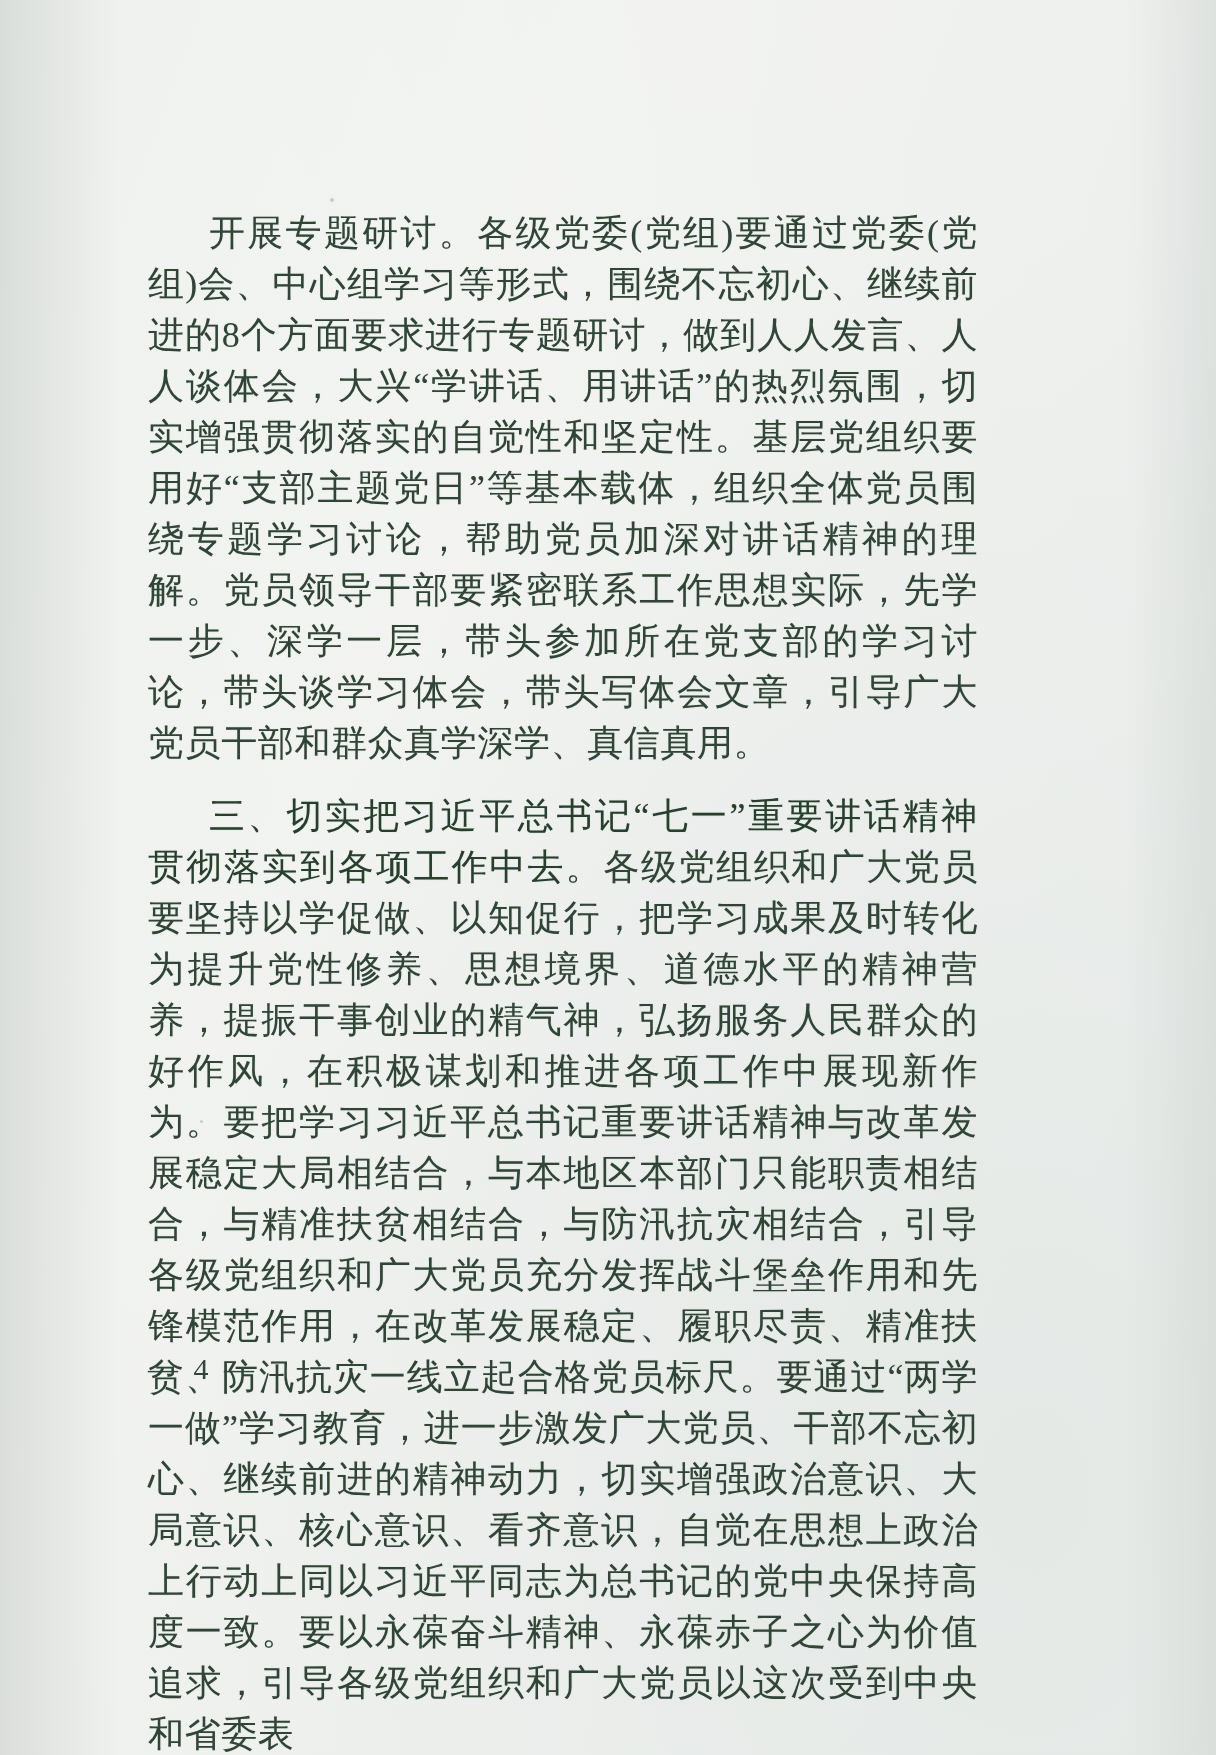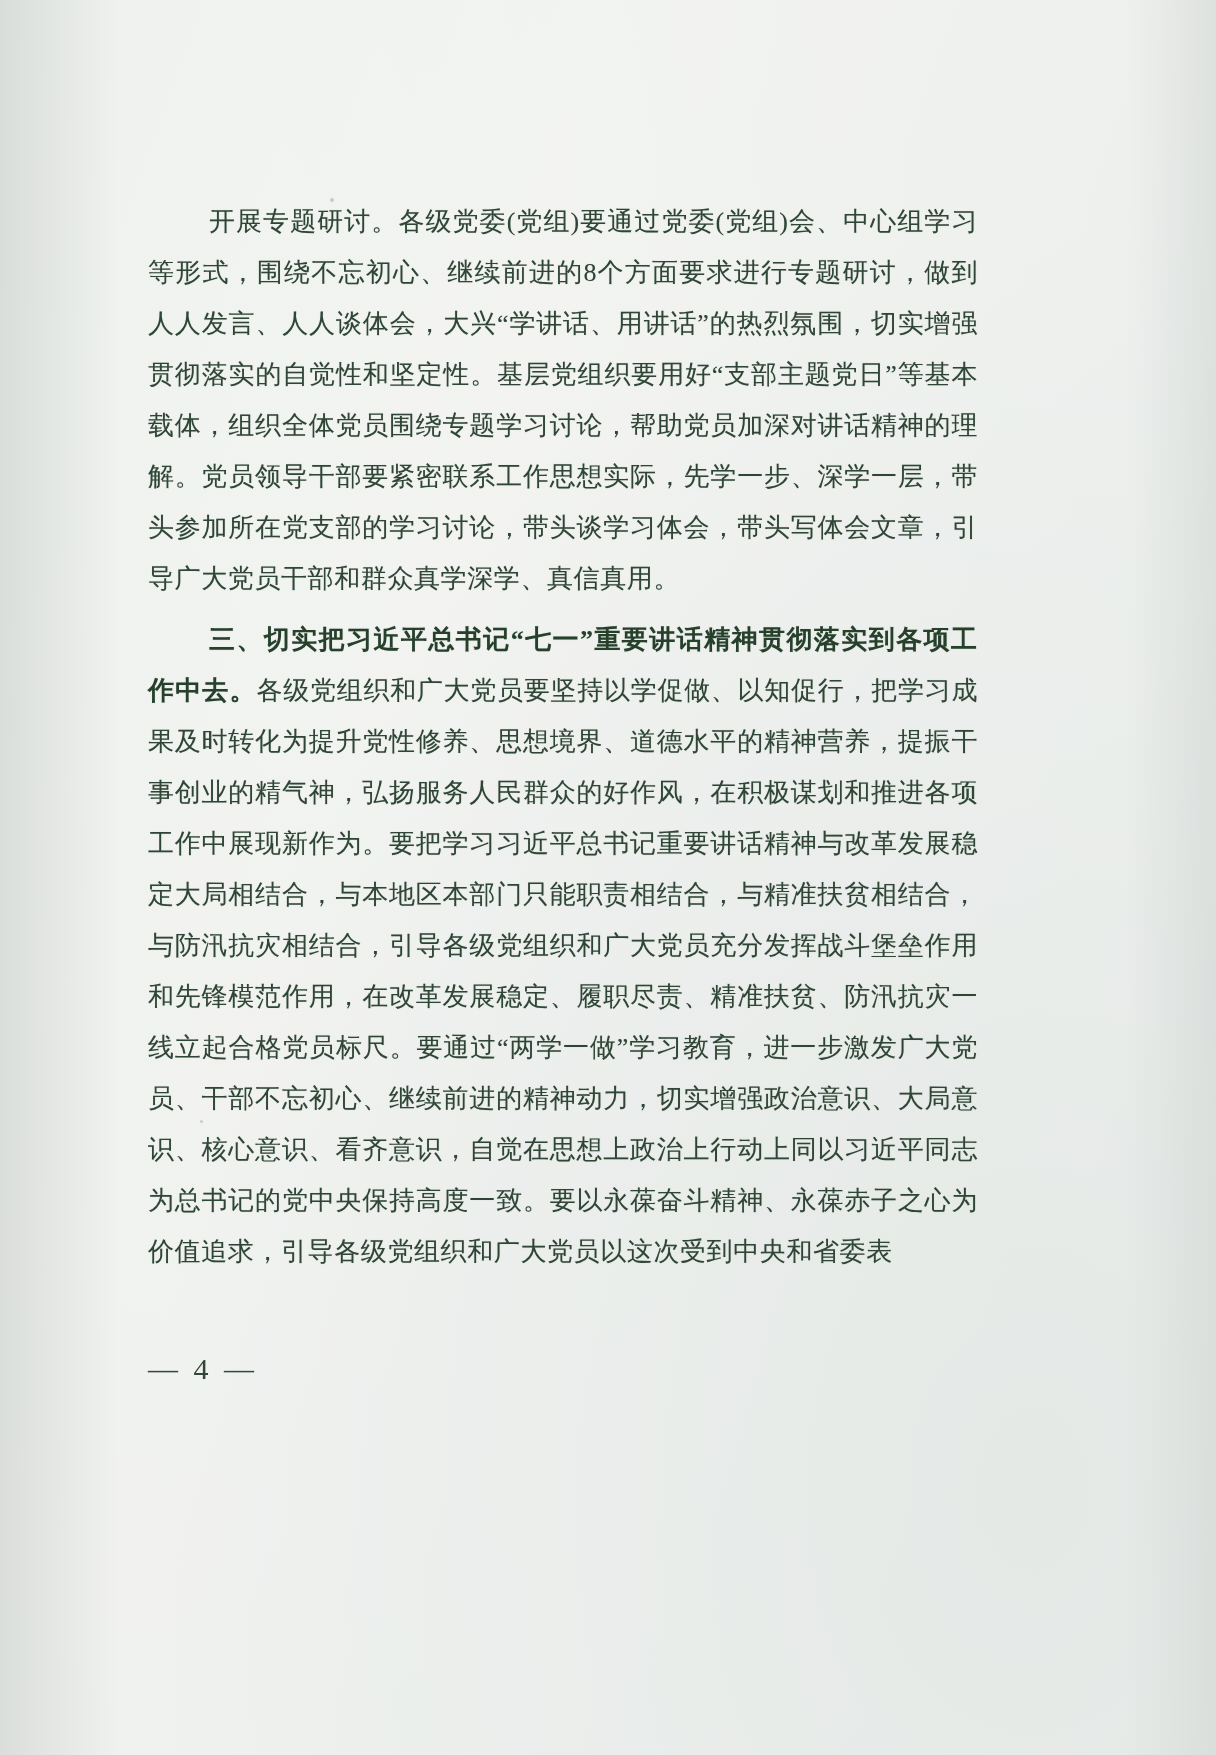--- a/index.html
+++ b/index.html
@@ -47,33 +47,33 @@
     background: linear-gradient(to left, rgba(205,210,207,0.5), rgba(255,255,255,0));
     pointer-events: none;
   }
   .content {
     position: absolute;
     left: 148px;
     top: 196px;
     width: 830px;
   }
   p.body-text {
-    margin: 0 0 0 0;
-    font-size: 26px;
+    margin: 12px 0 0 0;
+    font-size: 36px;
     line-height: 51px;
     letter-spacing: 0.6px;
     color: #2f4536;
     text-align: justify;
     text-justify: inter-ideograph;
     text-indent: 61px;
     font-family: "Liberation Serif", "DejaVu Serif", serif;
     text-shadow: 0 0 1px rgba(60,90,65,0.25);
   }
   p.body-text .lead-bold {
-    font-weight: bold;
+    font-weight: normal;
     color: #26402c;
     letter-spacing: 1px;
   }
   .para-gap {
     height: 10px;
   }
   .page-number {
     position: absolute;
     left: 148px;
     top: 1352px;

